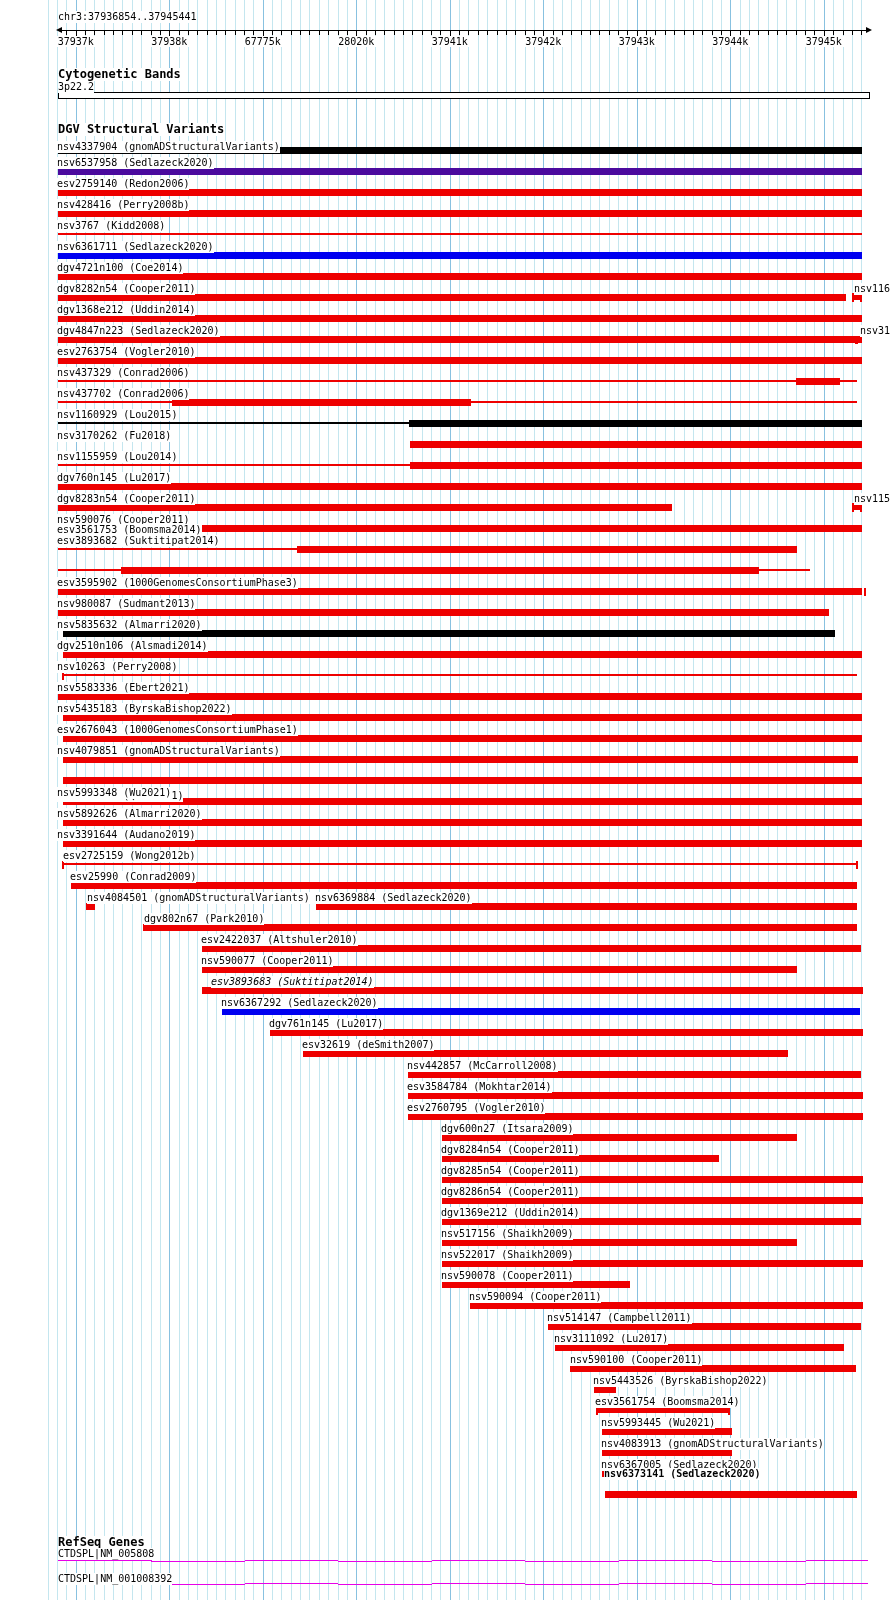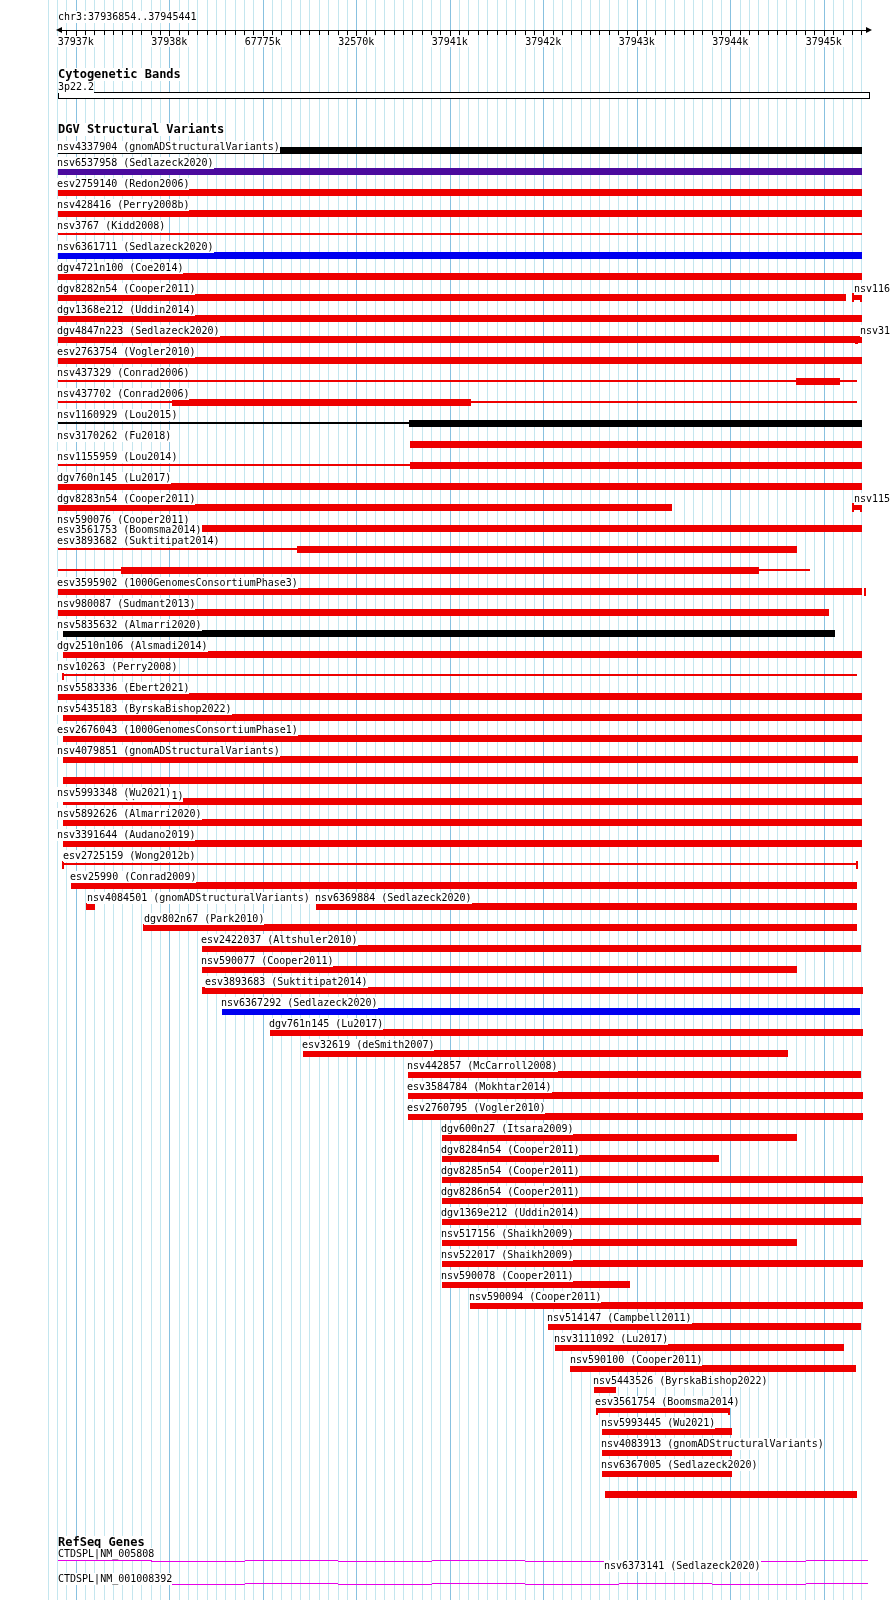--- a/index.html
+++ b/index.html
@@ -107,21 +107,21 @@
       <div class="ruler-tick" style="left:833.1px;top:31px;height:4px;"></div>
       <div class="ruler-tick" style="left:842.5px;top:31px;height:4px;"></div>
       <div class="ruler-tick" style="left:851.8px;top:31px;height:4px;"></div>
       <div class="ruler-tick" style="left:861.2px;top:31px;height:4px;"></div>
       <div class="ruler-line" style="left:62px;top:30px;width:804px;"></div>
       <div class="arrow" style="left:56px;top:27px;border-top:3px solid transparent;border-bottom:3px solid transparent;border-right:6px solid #000;"></div>
       <div class="arrow" style="left:866px;top:27px;border-top:3px solid transparent;border-bottom:3px solid transparent;border-left:6px solid #000;"></div>
       <div class="ticklbl" style="left:55.7px;top:36px;">37937k</div>
       <div class="ticklbl" style="left:149.2px;top:36px;">37938k</div>
       <div class="ticklbl" style="left:242.7px;top:36px;">67775k</div>
-      <div class="ticklbl" style="left:336.2px;top:36px;">32570k</div>
+      <div class="ticklbl" style="left:336.2px;top:36px;">28020k</div>
       <div class="ticklbl" style="left:429.7px;top:36px;">37941k</div>
       <div class="ticklbl" style="left:523.2px;top:36px;">37942k</div>
       <div class="ticklbl" style="left:616.7px;top:36px;">37943k</div>
       <div class="ticklbl" style="left:710.2px;top:36px;">37944k</div>
       <div class="ticklbl" style="left:803.8px;top:36px;">37945k</div>
     </div>
 
   <div class="hdr" style="left:58px;top:68px;">Cytogenetic Bands</div>
   <div class="lbl" style="left:58px;top:81px;">3p22.2</div>
   <div class="band" style="left:58px;top:92px;width:810px;height:5px;"></div>
@@ -223,21 +223,21 @@
       <div class="lbl" style="left:87px;top:892px;">nsv4084501 (gnomADStructuralVariants)</div>
       <div class="lbl" style="left:315px;top:892px;">nsv6369884 (Sedlazeck2020)</div>
       <div class="glyph" style="left:86px;top:903px;width:9px;height:7px;background:#ee0000;"></div>
       <div class="glyph" style="left:316px;top:903px;width:541px;height:7px;background:#ee0000;"></div>
       <div class="lbl" style="left:144px;top:913px;">dgv802n67 (Park2010)</div>
       <div class="glyph" style="left:143px;top:924px;width:714px;height:7px;background:#ee0000;"></div>
       <div class="lbl" style="left:201px;top:934px;">esv2422037 (Altshuler2010)</div>
       <div class="glyph" style="left:202px;top:945px;width:659px;height:7px;background:#ee0000;"></div>
       <div class="lbl" style="left:201px;top:955px;">nsv590077 (Cooper2011)</div>
       <div class="glyph" style="left:202px;top:966px;width:595px;height:7px;background:#ee0000;"></div>
-      <div class="lbl" style="left:205px;top:976px;">esv3893683 (Suktitipat2014)</div>
+      <div class="lbl" style="left:211px;top:976px;font-style:italic;">esv3893683 (Suktitipat2014)</div>
       <div class="glyph" style="left:202px;top:987px;width:661px;height:7px;background:#ee0000;"></div>
       <div class="lbl" style="left:221px;top:997px;">nsv6367292 (Sedlazeck2020)</div>
       <div class="glyph" style="left:222px;top:1008px;width:638px;height:7px;background:#0000f0;"></div>
       <div class="lbl" style="left:269px;top:1018px;">dgv761n145 (Lu2017)</div>
       <div class="glyph" style="left:270px;top:1029px;width:593px;height:7px;background:#ee0000;"></div>
       <div class="lbl" style="left:302px;top:1039px;">esv32619 (deSmith2007)</div>
       <div class="glyph" style="left:303px;top:1050px;width:485px;height:7px;background:#ee0000;"></div>
       <div class="lbl" style="left:407px;top:1060px;">nsv442857 (McCarroll2008)</div>
       <div class="glyph" style="left:408px;top:1071px;width:453px;height:7px;background:#ee0000;"></div>
       <div class="lbl" style="left:407px;top:1081px;">esv3584784 (Mokhtar2014)</div>
@@ -273,21 +273,21 @@
       <div class="lbl" style="left:595px;top:1396px;">esv3561754 (Boomsma2014)</div>
       <div class="glyph" style="left:596px;top:1406px;width:134px;height:9px;border-left:2px solid #ee0000;border-right:2px solid #ee0000;box-sizing:border-box;">
         <div style="position:absolute;left:0;top:2px;width:100%;height:5px;background:#ee0000;"></div>
       </div>
       <div class="lbl" style="left:601px;top:1417px;">nsv5993445 (Wu2021)</div>
       <div class="glyph" style="left:602px;top:1428px;width:130px;height:7px;background:#ee0000;"></div>
       <div class="lbl" style="left:601px;top:1438px;">nsv4083913 (gnomADStructuralVariants)</div>
       <div class="glyph" style="left:602px;top:1449px;width:130px;height:7px;background:#ee0000;"></div>
       <div class="lbl" style="left:601px;top:1459px;">nsv6367005 (Sedlazeck2020)</div>
       <div class="glyph" style="left:602px;top:1470px;width:130px;height:7px;background:#ee0000;"></div>
-      <div class="lbl" style="left:604px;top:1560px;">nsv6373141 (Sedlazeck2020)</div>
+      <div class="lbl" style="left:604px;top:1468px;font-weight:bold;">nsv6373141 (Sedlazeck2020)</div>
       <div class="glyph" style="left:605px;top:1491px;width:252px;height:7px;background:#ee0000;"></div>
     </div>
 
   <div class="hdr" style="left:58px;top:1536px;">RefSeq Genes</div>
   <div class="lbl" style="left:58px;top:1548px;">CTDSPL|NM_005808</div>
   <div id="gene-line-0">
       <div class="geneseg" style="left:58.0px;top:1560px;width:93.5px;background:#e800e8;"></div>
       <div class="geneseg" style="left:151.4px;top:1561px;width:93.5px;background:#e800e8;"></div>
       <div class="geneseg" style="left:244.9px;top:1560px;width:93.5px;background:#e800e8;"></div>
       <div class="geneseg" style="left:338.4px;top:1561px;width:93.5px;background:#e800e8;"></div>

